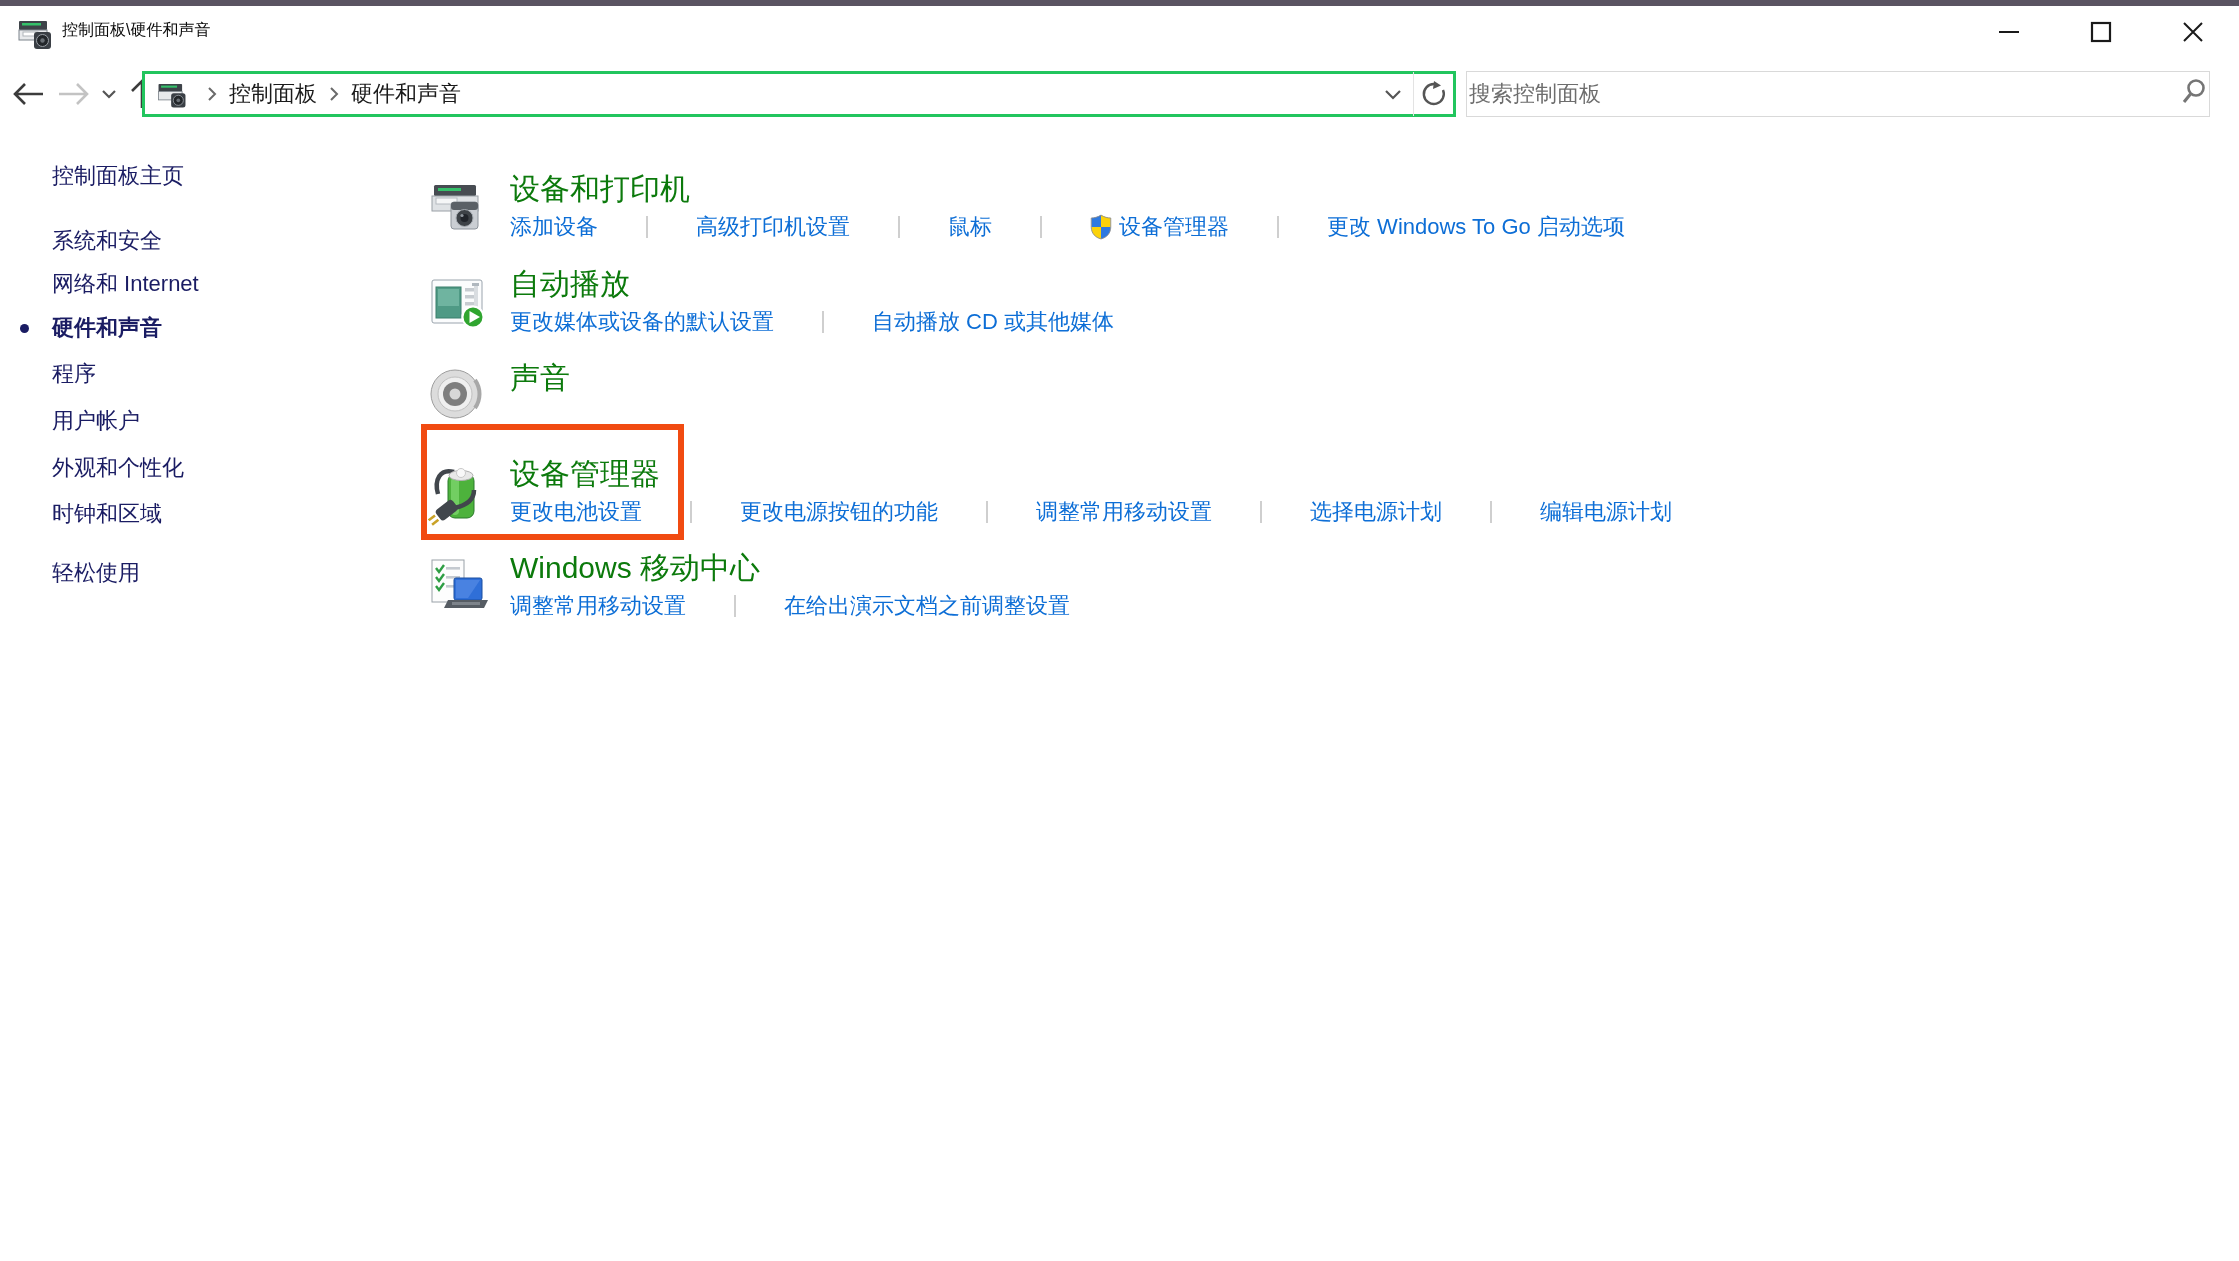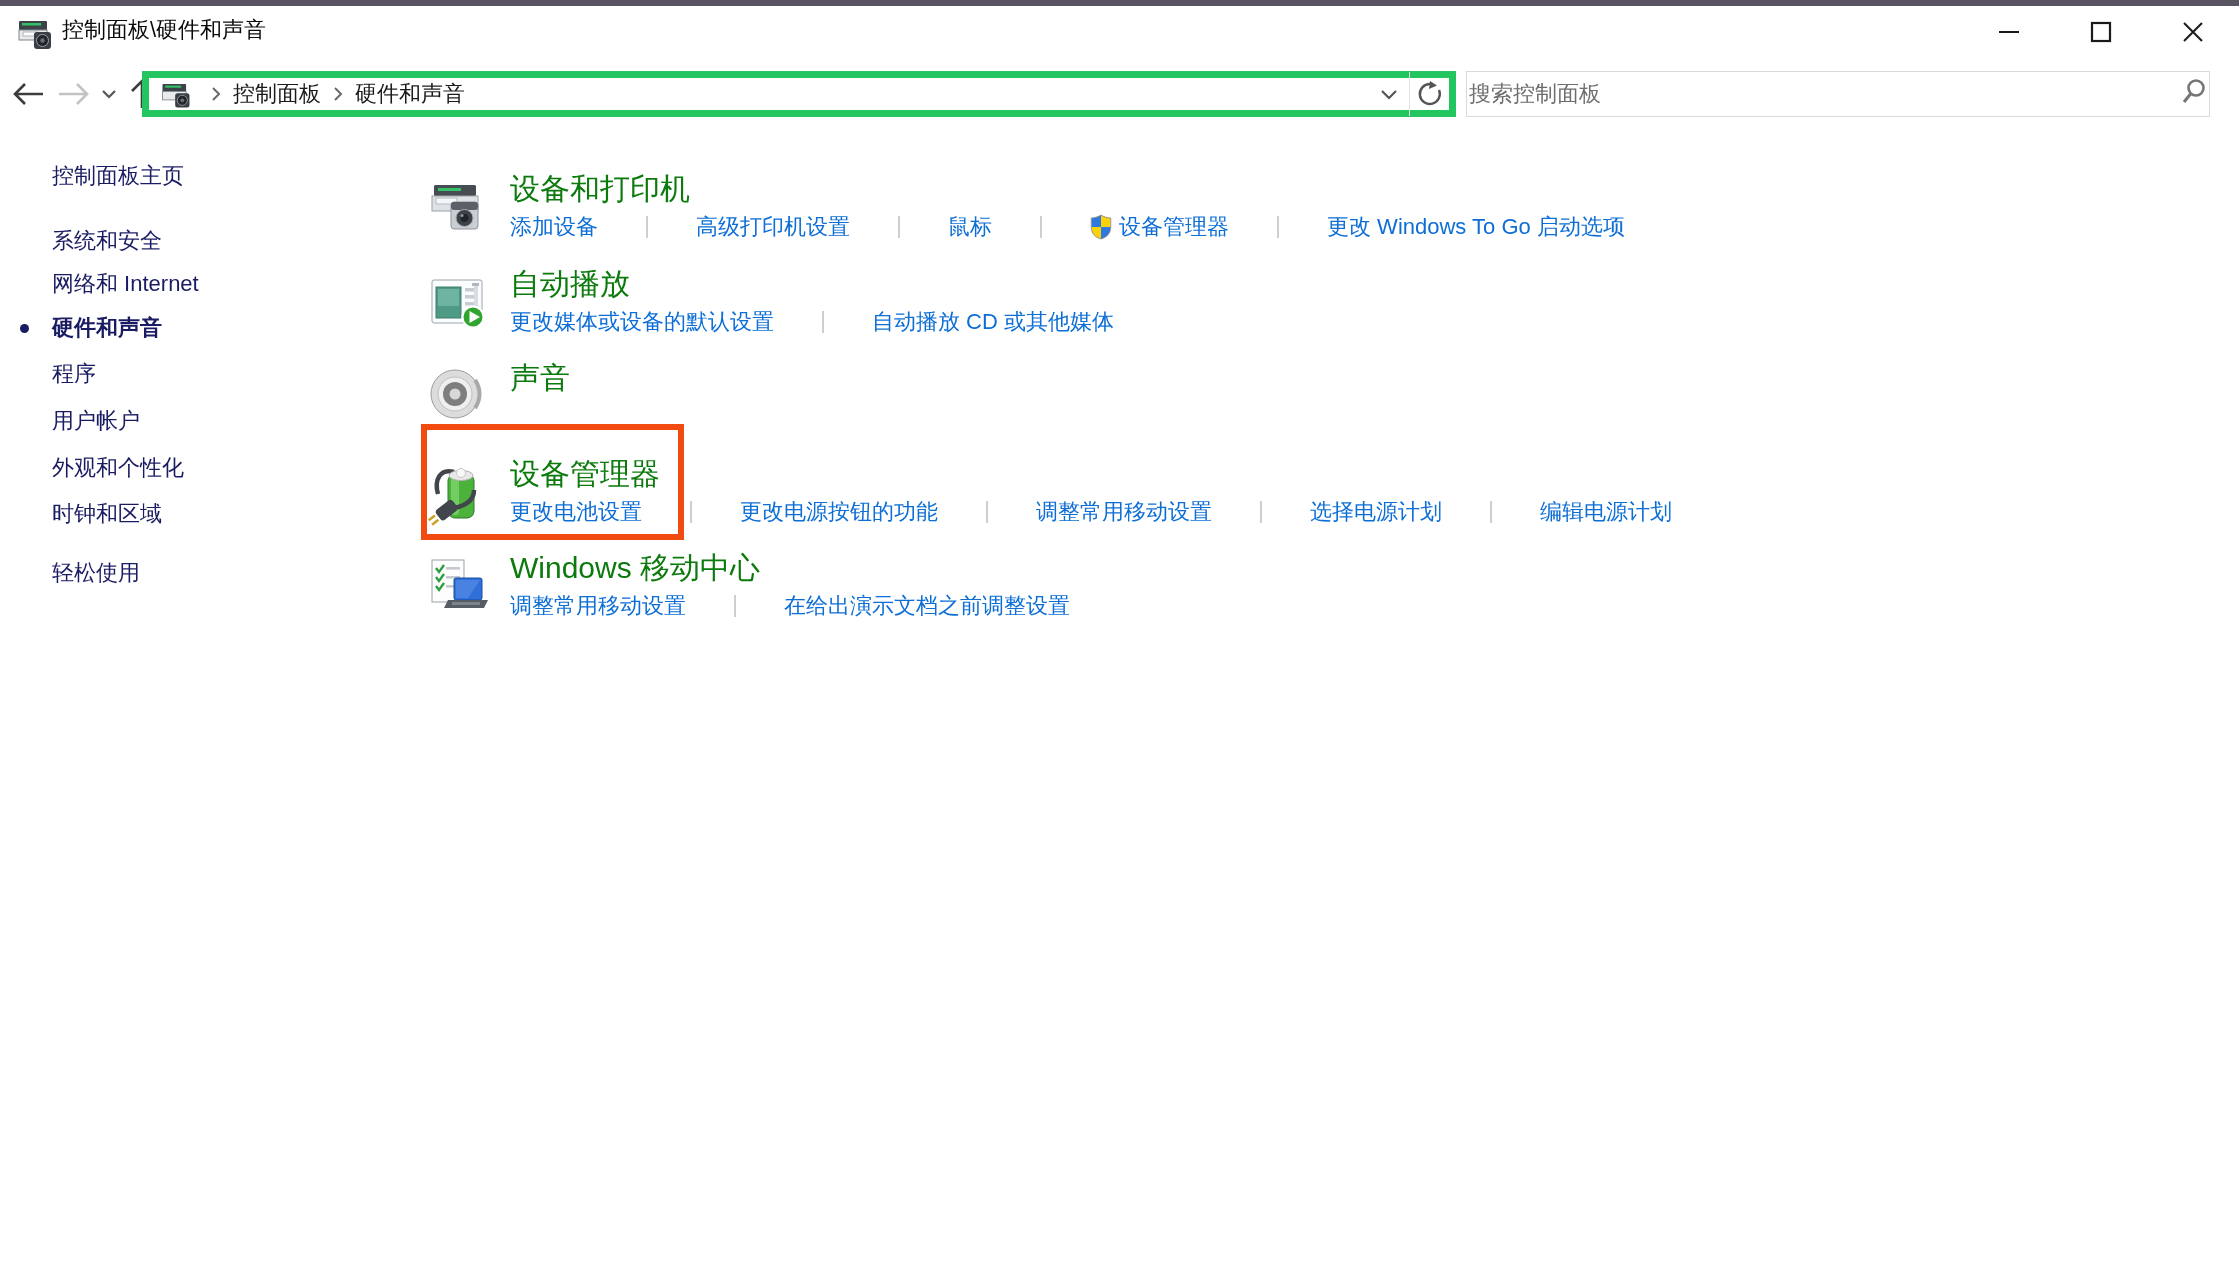--- a/index.html
+++ b/index.html
@@ -5,35 +5,35 @@
   * { margin:0; padding:0; box-sizing:border-box; }
   html,body { width:2239px; height:1261px; }
   body {
     position:relative; background:#ffffff; overflow:hidden;
     font-family:"Liberation Sans","DejaVu Sans",sans-serif; color:#111;
   }
   
   .top-strip { position:absolute; left:0; top:0; width:2239px; height:6px; background:#5a5462; }
   .titlebar { position:absolute; left:0; top:6px; width:2239px; height:52px; background:#fff; }
   .app-icon { position:absolute; left:16px; top:8px; width:38px; height:38px; }
-  .win-title { position:absolute; left:62px; top:0; height:52px; line-height:48px; font-size:22px; color:#0a0a0a; }
+  .win-title { position:absolute; left:62px; top:0; height:52px; line-height:48px; font-size:16px; color:#0a0a0a; }
   .win-btn { position:absolute; top:0; width:92px; height:52px; display:flex; align-items:center; justify-content:center; }
   .win-btn.min   { right:184px; }
   .win-btn.max   { right:92px; }
   .win-btn.close { right:0; }
   
   .toolbar { position:absolute; left:0; top:58px; width:2239px; height:72px; background:#fff; }
   .nav-ico { position:absolute; top:0; height:72px; display:flex; align-items:center; justify-content:center; }
   .nav-back    { left:6px;  width:44px; }
   .nav-fwd     { left:52px; width:44px; }
   .nav-chev    { left:96px; width:26px; }
   .nav-up      { left:122px; width:40px; }
   .addressbar {
     position:absolute; left:142px; top:13px; width:1314px; height:46px;
-    border:7px solid #22c55e; background:#fff; display:flex; align-items:center;
+    border:3px solid #22c55e; background:#fff; display:flex; align-items:center;
   }
   .crumb-ico { width:36px; height:32px; margin:0 6px 0 10px; flex:0 0 auto; }
   .crumb-sep { margin:0 10px; display:flex; align-items:center; }
   .crumb { font-size:22px; color:#1a1a1a; white-space:nowrap; padding:2px 2px; cursor:default; }
   .addr-spacer { flex:1; }
   .addr-drop, .addr-refresh { width:40px; height:44px; display:flex; align-items:center; justify-content:center; }
   .addr-refresh { border-left:1px solid #e3e3e3; }
   .searchbox {
     position:absolute; left:1466px; top:13px; width:744px; height:46px;
     border:1px solid #d9d9d9; background:#fff; display:flex; align-items:center; padding:0 2px;

